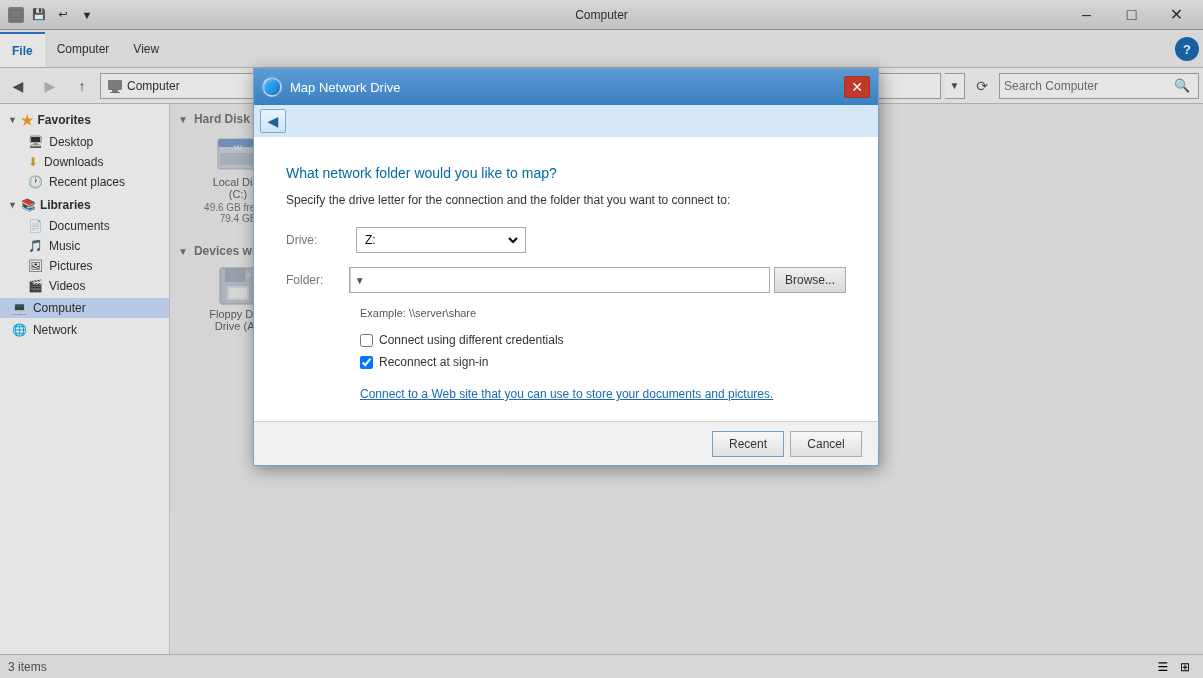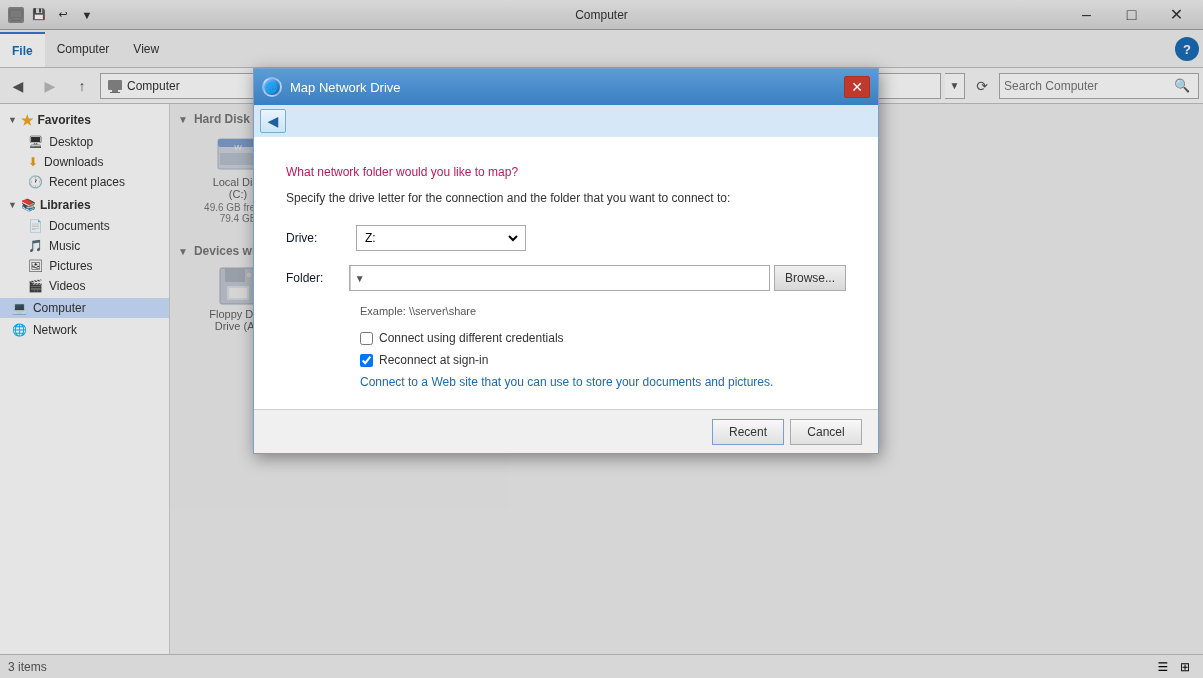--- a/index.html
+++ b/index.html
@@ -158,36 +158,36 @@
       justify-content: space-between;
       padding: 0 8px;
       color: white;
     }
     .dialog-title-left { display: flex; align-items: center; gap: 8px; font-size: 13px; font-weight: 400; }
     .dialog-globe-icon { width: 20px; height: 20px; border-radius: 50%; background: linear-gradient(135deg, #8bc4ff 0%, #3a8cdc 50%, #1a5fa0 100%); display: flex; align-items: center; justify-content: center; font-size: 10px; border: 2px solid rgba(255,255,255,0.5); }
     .dialog-close-btn { width: 26px; height: 22px; background: #c0392b; border: 1px solid #a93226; color: white; font-size: 14px; cursor: pointer; display: flex; align-items: center; justify-content: center; border-radius: 2px; }
     .dialog-nav { height: 32px; background: #d6e8f7; display: flex; align-items: center; padding: 0 6px; gap: 4px; }
     .dialog-back-btn { width: 26px; height: 24px; border: 1px solid #7aadcc; background: linear-gradient(to bottom, #e8f4fd, #cde4f5); cursor: pointer; display: flex; align-items: center; justify-content: center; font-size: 14px; color: #2060a0; border-radius: 2px; }
     .dialog-body { padding: 28px 32px 20px; }
-    .dialog-heading { font-size: 12px; color: #be185d; font-weight: 400; margin-bottom: 12px; }
+    .dialog-heading { font-size: 14px; color: #0369a1; font-weight: 400; margin-bottom: 12px; }
     .dialog-subtext { font-size: 12px; color: #333; margin-bottom: 20px; }
     .dialog-form-row { display: flex; align-items: center; margin-bottom: 14px; gap: 10px; }
-    .dialog-form-label { width: 60px; font-size: 12px; color: #0f172a; }
+    .dialog-form-label { width: 60px; font-size: 12px; color: #737373; }
     .dialog-folder-row { display: flex; align-items: center; gap: 4px; width: 100%; }
     .dialog-folder-input-wrap {
       flex: 1; display: flex; align-items: center;
       border: 1px solid #aaa; background: white; height: 26px;
     }
     .dialog-folder-input-wrap input { flex: 1; border: none; outline: none; font-size: 12px; padding: 0 4px; }
     .dialog-folder-dropdown-btn { width: 18px; height: 24px; background: white; border: none; border-left: 1px solid #ccc; cursor: pointer; display: flex; align-items: center; justify-content: center; font-size: 10px; color: #555; }
     .browse-btn { width: 72px; height: 26px; background: linear-gradient(to bottom, #f0f0f0, #d8d8d8); border: 1px solid #aaa; font-size: 12px; cursor: pointer; color: #333; }
     .dialog-example { font-size: 11px; color: #555; margin-left: 74px; margin-bottom: 14px; }
     .dialog-checkbox-row { display: flex; align-items: center; gap: 6px; margin-left: 74px; margin-bottom: 8px; font-size: 12px; color: #333; }
     .dialog-checkbox-row input[type="checkbox"] { cursor: pointer; }
-    .dialog-link { color: #1a6bb5; cursor: pointer; font-size: 12px; margin-left: 74px; display: block; margin-top: 8px; }
+    .dialog-link { color: #1a6bb5; text-decoration: underline; cursor: pointer; font-size: 12px; margin-left: 74px; display: block; margin-top: 18px; }
     .dialog-footer {
       background: #f0f0f0;
       border-top: 1px solid #d0d0d0;
       height: 44px;
       display: flex;
       align-items: center;
       justify-content: flex-end;
       padding: 0 16px;
       gap: 6px;
     }

